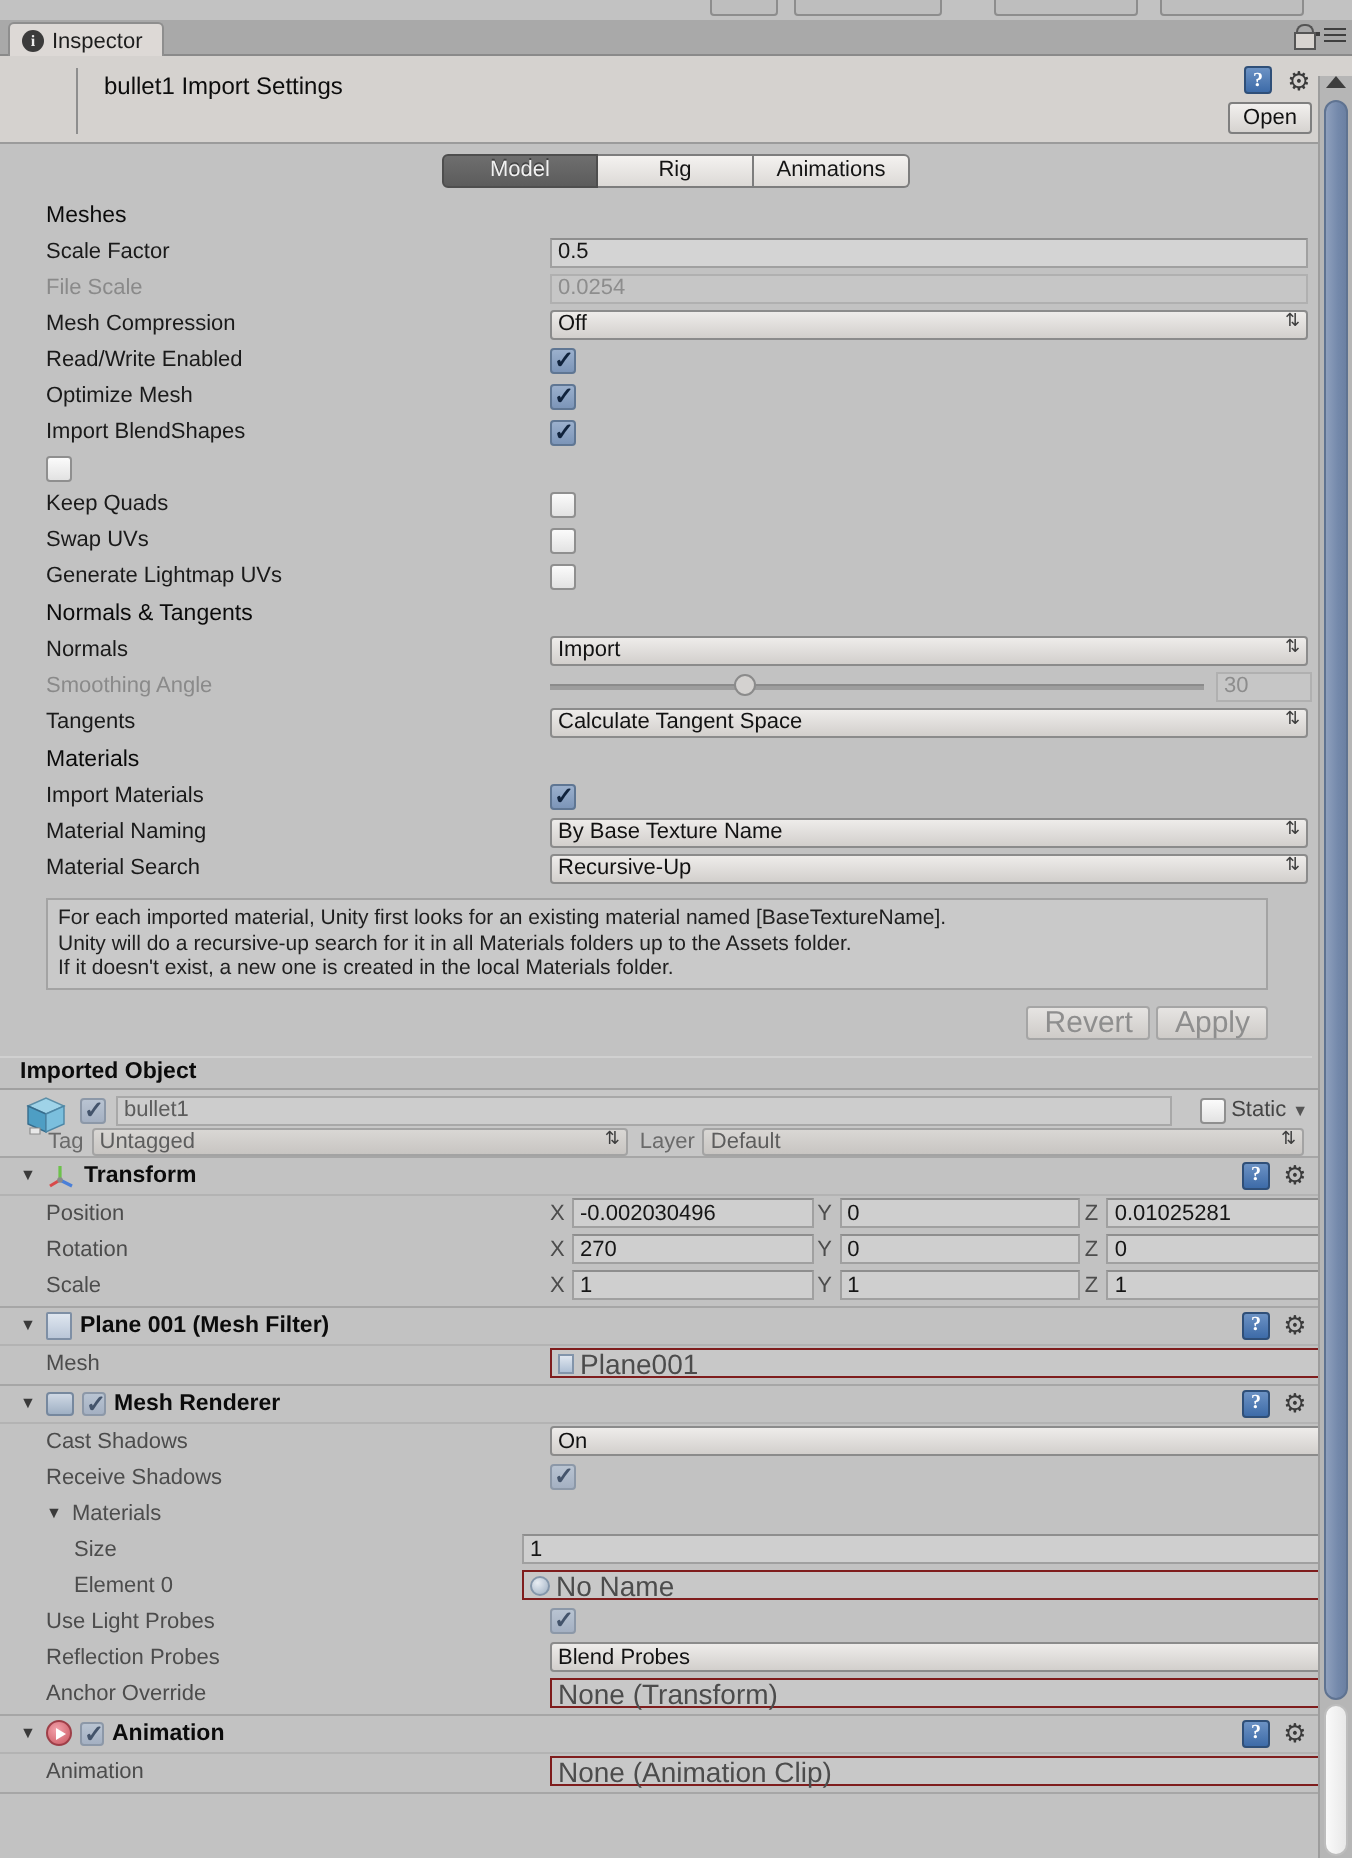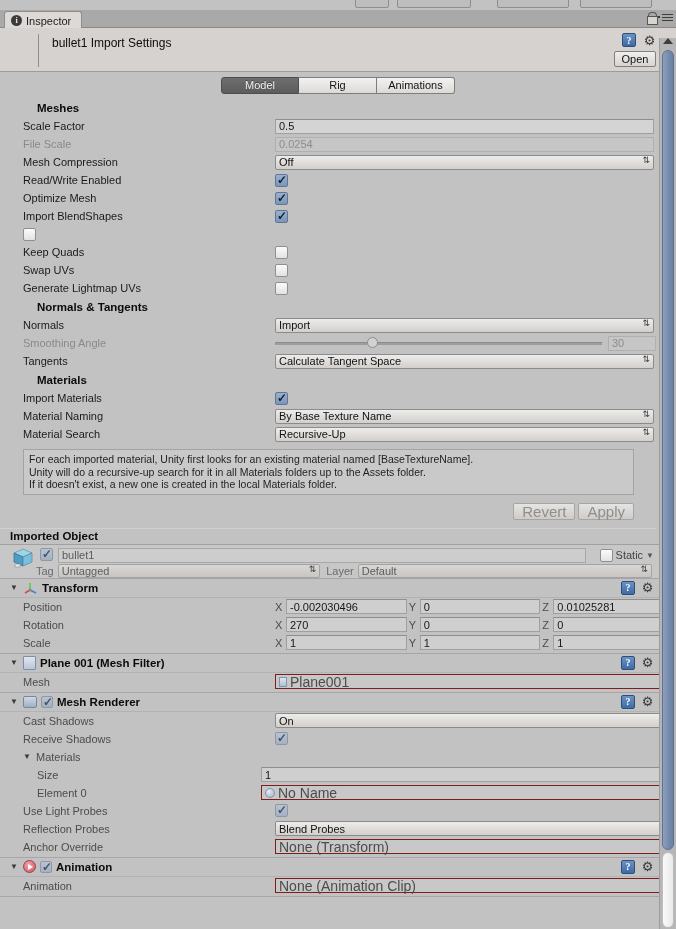--- a/index.html
+++ b/index.html
@@ -151,23 +151,22 @@
     text-shadow: 0 -1px 0 rgba(0,0,0,.4);
   }
 
   
   .import-body {
     position: relative;
     background: #c2c2c2;
     padding: 0 20px 0 0;
   }
   .sect-title {
-    font-weight: bold; font-size: 11.5px; color: #0b0b0b;
+    font-weight: normal; font-size: 11.5px; color: #0b0b0b;
     padding: 4px 0 3px 23px;
-    margin-left: 14px;
   }
   .row {
     height: 18px; display: flex; align-items: center;
     padding-left: 23px;
   }
   .row .lbl { width: 252px; font-size: 11px; color: #1a1a1a; }
   .row .lbl.dim { color: #8a8a8a; }
   .field {
     flex: 1; height: 15px; margin-right: 2px;
     background: #cfcfcf;
@@ -265,35 +264,35 @@
     position: relative; height: 34px;
     background: #c7c7c7;
     border-bottom: 1px solid #a6a6a6;
   }
   .prefab-cube {
     position: absolute; left: 12px; top: 3px;
     width: 22px; height: 20px;
   }
   .go-name-row {
     position: absolute; left: 40px; top: 3px; right: 90px;
-    display: flex; align-items: flex-start; gap: 5px;
+    display: flex; align-items: center; gap: 5px;
   }
   .go-name-field {
     flex: 1; height: 15px; background: #cdcdcd;
     border: 1px solid #a8a8a8; font-size: 11px; color: #5c5c5c;
     display: flex; align-items: center; padding: 0 3px;
   }
   .static-group {
     position: absolute; right: 22px; top: 4px;
     display: flex; align-items: center; gap: 3px;
     font-size: 11px; color: #444;
   }
   .caret-dn { font-size: 8px; color: #555; }
   .tag-layer-row {
-    position: absolute; left: 36px; top: 19px; right: 22px;
+    position: absolute; left: 24px; top: 19px; right: 22px;
     display: flex; align-items: center; gap: 4px;
     font-size: 11px; color: #6a6a6a;
   }
   .tag-layer-row .dropdown {
     height: 14px; background: linear-gradient(180deg,#d9d7d4,#c8c5c2);
     color: #5d5d5d; border-color: #a3a3a3;
   }
 
   
   .comp {

